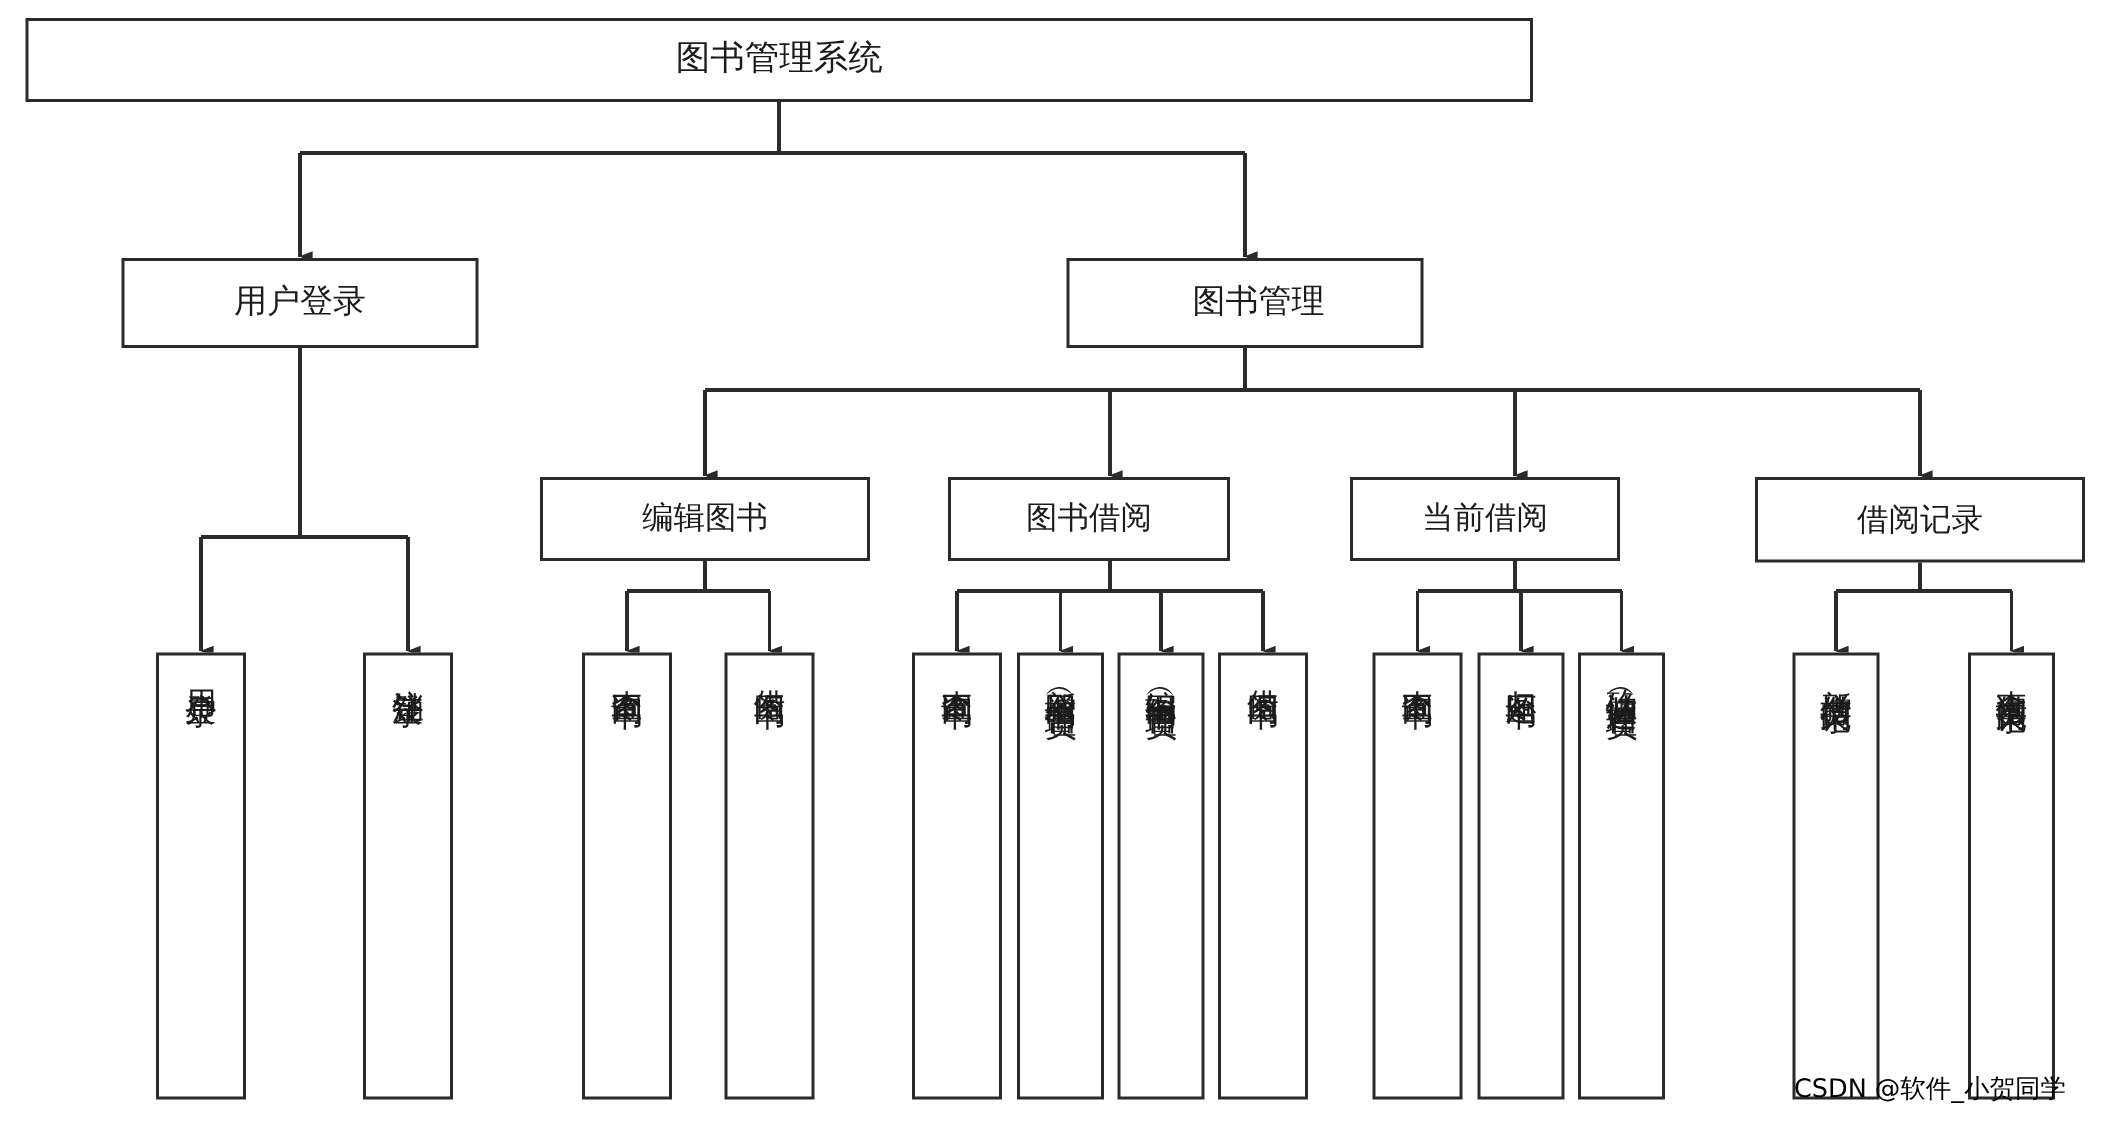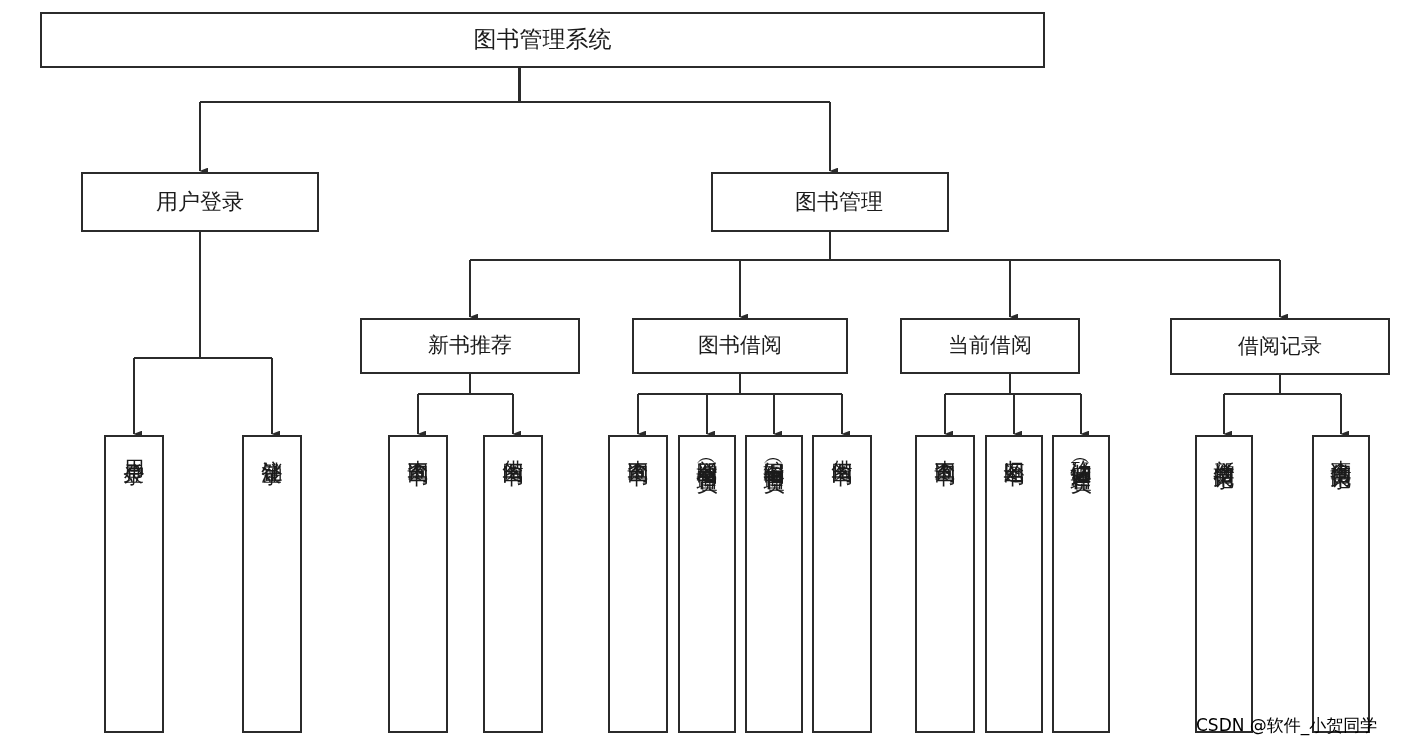--- a/index.html
+++ b/index.html
@@ -111,33 +111,33 @@
       <line x1="945" y1="394" x2="1081" y2="394" stroke="#2b2b2b" stroke-width="2.6" shape-rendering="crispEdges"></line>
       <line x1="945" y1="394" x2="945" y2="434" stroke="#2b2b2b" stroke-width="2.6" shape-rendering="crispEdges" marker-end="url(#arrowhead)"></line>
       <line x1="1014" y1="394" x2="1014" y2="434" stroke="#2b2b2b" stroke-width="2.6" shape-rendering="crispEdges" marker-end="url(#arrowhead)"></line>
       <line x1="1081" y1="394" x2="1081" y2="434" stroke="#2b2b2b" stroke-width="2.6" shape-rendering="crispEdges" marker-end="url(#arrowhead)"></line>
       <line x1="1280" y1="374" x2="1280" y2="394" stroke="#2b2b2b" stroke-width="2.6" shape-rendering="crispEdges"></line>
       <line x1="1224" y1="394" x2="1341" y2="394" stroke="#2b2b2b" stroke-width="2.6" shape-rendering="crispEdges"></line>
       <line x1="1224" y1="394" x2="1224" y2="434" stroke="#2b2b2b" stroke-width="2.6" shape-rendering="crispEdges" marker-end="url(#arrowhead)"></line>
       <line x1="1341" y1="394" x2="1341" y2="434" stroke="#2b2b2b" stroke-width="2.6" shape-rendering="crispEdges" marker-end="url(#arrowhead)"></line>
     </svg>
   <div id="node-layer">
-      <div class="node-box tier-root" style="left: 17px; top: 12px; width: 1005px; height: 56px; margin-left: 23px;">
+      <div class="node-box tier-root" style="left: 17px; top: 12px; width: 1005px; height: 56px;">
         <span class="node-label">图书管理系统</span>
       </div>
       <div class="node-box tier-2" style="left: 81px; top: 172px; width: 238px; height: 60px;">
         <span class="node-label">用户登录</span>
       </div>
       <div class="node-box tier-2" style="left: 711px; top: 172px; width: 238px; height: 60px; padding-left: 18px;">
         <span class="node-label">图书管理</span>
       </div>
       <div class="node-box tier-3" style="left: 360px; top: 318px; width: 220px; height: 56px;">
-        <span class="node-label">新书推荐</span>
+        <span class="node-label">编辑图书</span>
       </div>
-      <div class="node-box tier-3" style="left: 632px; top: 318px; width: 216px; height: 56px;">
+      <div class="node-box tier-3" style="left: 632px; top: 318px; width: 188px; height: 56px;">
         <span class="node-label">图书借阅</span>
       </div>
       <div class="node-box tier-3" style="left: 900px; top: 318px; width: 180px; height: 56px;">
         <span class="node-label">当前借阅</span>
       </div>
       <div class="node-box tier-3" style="left: 1170px; top: 318px; width: 220px; height: 57px;">
         <span class="node-label">借阅记录</span>
       </div>
       <div class="node-box tier-leaf" style="left: 104px; top: 435px; width: 60px; height: 298px;">
         <span class="node-label">用户登录</span>

